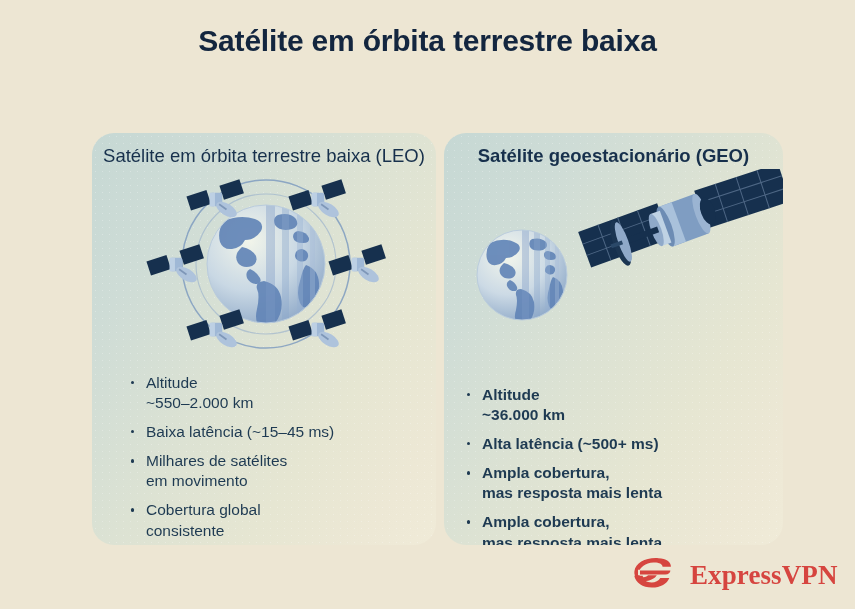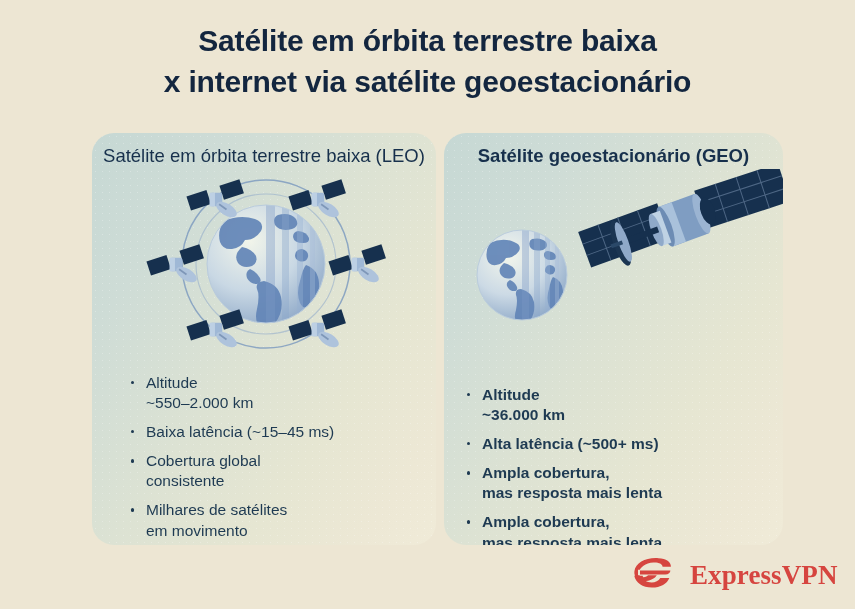--- a/index.html
+++ b/index.html
@@ -141,21 +141,20 @@
     color: #D6453F;
     letter-spacing: 0.1px;
     line-height: 1;
   }
 </style>
 </head>
 <body>
 
 <div class="title">
   <span class="title-line">Satélite em órbita terrestre baixa</span>
-  <span class="title-line">x internet via satélite geoestacionário</span>
 </div>
 
 <div class="cards">
 
   <section class="card card-leo">
 
     <div class="card-head">
       <span>Satélite em órbita terrestre</span>
       <span>baixa (LEO)</span>
     </div>
@@ -236,26 +235,26 @@
 
     <ul class="bullets bullets-leo">
       <li>
         <span>Altitude</span>
         <span>~550–2.000 km</span>
       </li>
       <li>
         <span>Baixa latência (~15–45 ms)</span>
       </li>
       <li>
+        <span>Milhares de satélites</span>
+        <span>em movimento</span>
+      </li>
+      <li>
         <span>Cobertura global</span>
         <span>consistente</span>
-      </li>
-      <li>
-        <span>Milhares de satélites</span>
-        <span>em movimento</span>
       </li>
     </ul>
   </section>
 
   <section class="card card-geo">
 
     <div class="card-head">
       <span>Satélite geoestacionário</span>
       <span>(GEO)</span>
     </div>

